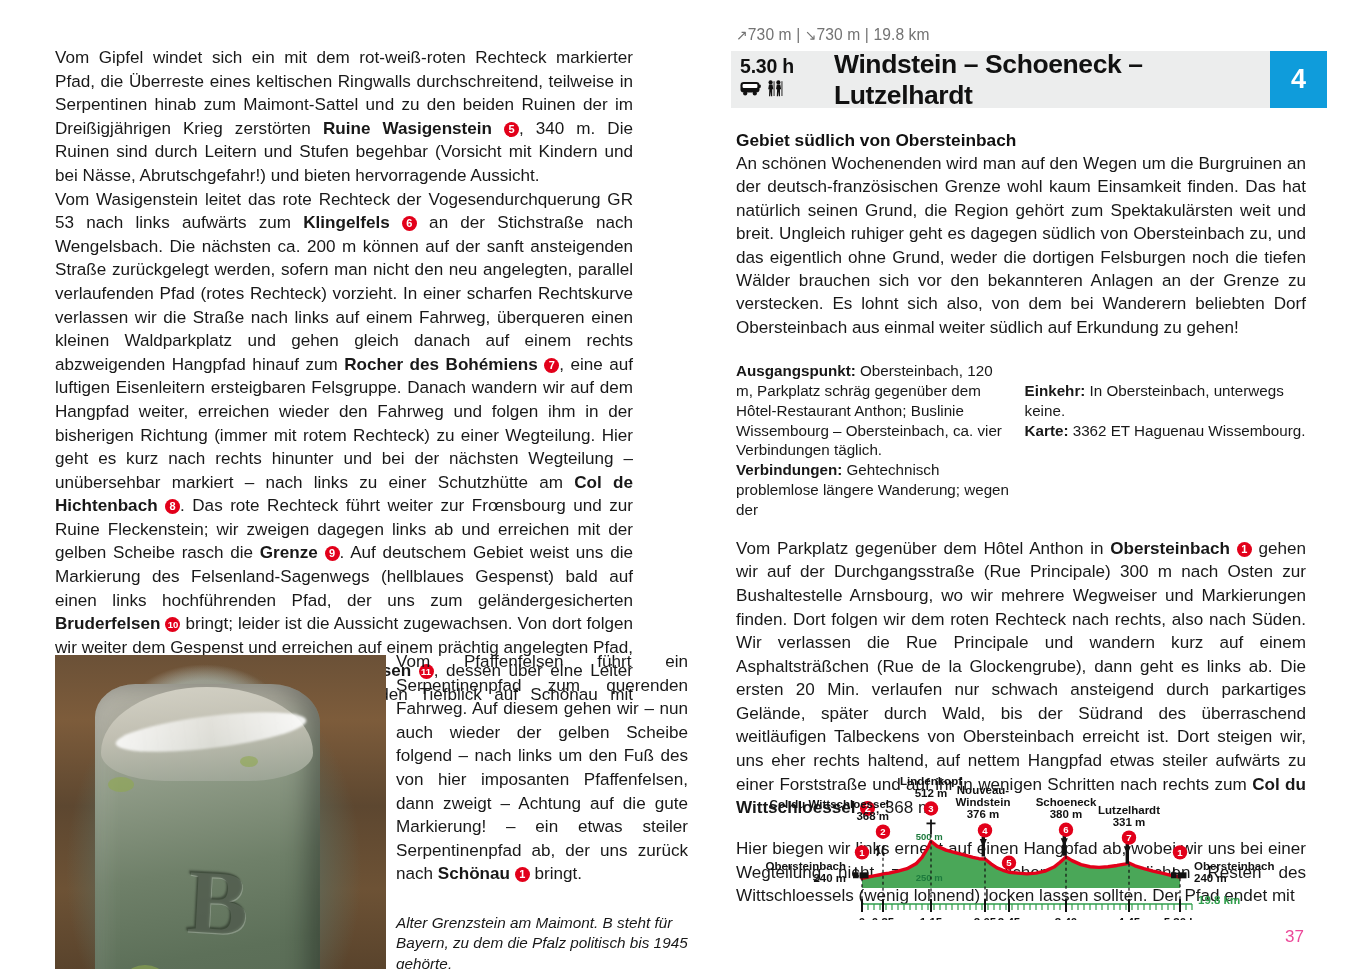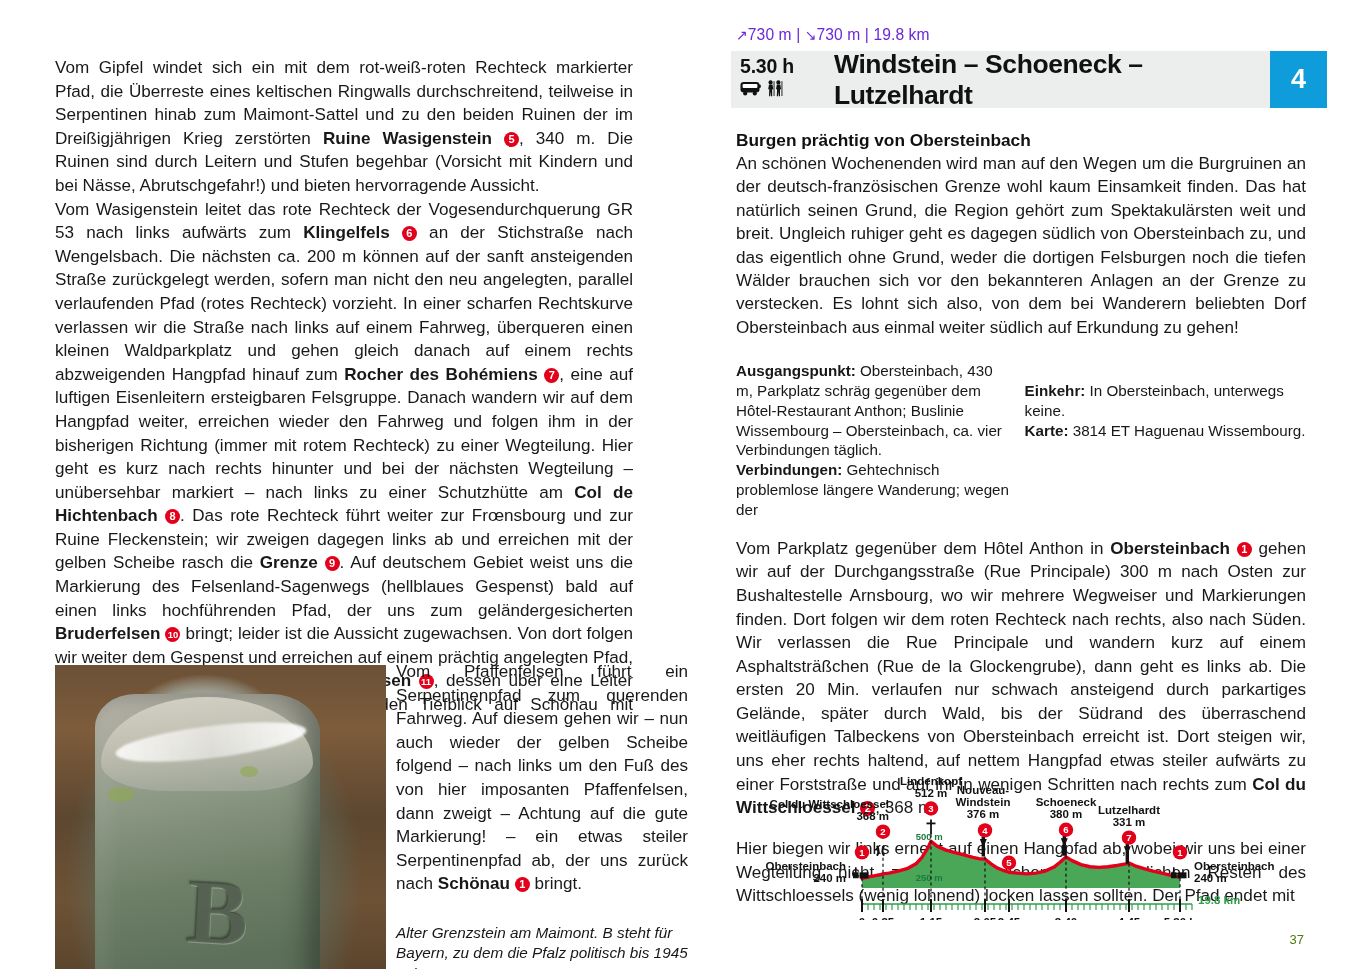--- a/index.html
+++ b/index.html
@@ -8,21 +8,21 @@
     background:#ffffff;
     font-family:"Liberation Sans", sans-serif;
     color:#1a1a1a;
     overflow:hidden;
     position:relative;
   }
   .page{position:absolute;inset:0;}
 
   
   .col-left{
-    position:absolute;left:55px;top:56px;width:578px;height:880px;
+    position:absolute;left:55px;top:46px;width:578px;height:880px;
   }
   .body-text{
     font-size:17.1px;
     line-height:23.6px;
     text-align:justify;
     hyphens:manual;
     color:#181818;
   }
   .body-text p{margin:0;}
   b{font-weight:bold;}
@@ -93,21 +93,21 @@
     line-height:20.5px;
     color:#181818;
     margin-top:27px;
   }
 
   
   .col-right{position:absolute;left:736px;top:26px;width:570px;}
 
   .stats-line{
     font-size:15.6px;
-    color:#6d28d9;
+    color:#737373;
     letter-spacing:.1px;
     margin-bottom:7px;
     white-space:nowrap;
   }
   .arrow-up,.arrow-dn{font-size:14px;display:inline-block;}
 
   .tour-header{
     position:relative;
     display:flex;align-items:stretch;
     height:57px;
@@ -171,21 +171,21 @@
   }
 
   
   .profile{
     position:absolute;left:752px;top:770px;width:560px;height:150px;
   }
   .profile svg{display:block;}
 
   .pagenum{
     position:absolute;right:55px;bottom:22px;
-    font-size:13px;color:#4d7c0f;
+    font-size:17px;color:#ec4899;
   }
 </style>
 </head>
 <body>
 
 <div class="page">
 
   <div class="col-left">
     <div class="body-text">
       <p><span>Vom Gipfel windet sich ein mit dem rot-weiß-roten Rechteck markierter Pfad, die Überreste eines keltischen Ringwalls durchschreitend, teilweise in Serpentinen hinab zum Maimont-Sattel und zu den beiden Ruinen der im Dreißigjährigen Krieg zerstörten </span><b>Ruine Wasigenstein</b>&nbsp;<span class="rnum">5</span><span>, 340 m. Die Ruinen sind durch Leitern und Stufen begehbar (Vorsicht mit Kindern und bei Nässe, Abrutschgefahr!) und bieten hervorragende Aussicht.</span></p>
@@ -242,32 +242,32 @@
               <path d="M12.4 4.6 L14.3 4.6 L15.1 9.2 L14.0 9.3 L14.0 16.3 L12.8 16.3 L12.7 11.6 L12.0 16.3 L10.8 16.3 L11.1 9.3 L10.0 9.2 L10.8 4.6 Z" fill="#111"></path>
               <rect x="15.5" y="1.2" width="0.9" height="14.8" fill="#111"></rect>
             </svg>
           </span>
         </div>
       </div>
       <div class="th-title">Windstein – Schoeneck – Lutzelhardt</div>
       <div class="th-num">4</div>
     </div>
 
-    <div class="sub-title">Burgen prächtig von Obersteinbach</div>
+    <div class="sub-title">Gebiet südlich von Obersteinbach</div>
     <div class="intro">An schönen Wochenenden wird man auf den Wegen um die Burgruinen an der deutsch-französischen Grenze wohl kaum Einsamkeit finden. Das hat natürlich seinen Grund, die Region gehört zum Spektakulärsten weit und breit. Ungleich ruhiger geht es dagegen südlich von Obersteinbach zu, und das eigentlich ohne Grund, weder die dortigen Felsburgen noch die tiefen Wälder brauchen sich vor den bekannteren Anlagen an der Grenze zu verstecken. Es lohnt sich also, von dem bei Wanderern beliebten Dorf Obersteinbach aus einmal weiter südlich auf Erkundung zu gehen!</div>
 
     <div class="infobox">
       <div class="icol a">
-        <span><b>Ausgangspunkt:</b></span><span> Obersteinbach, 430 m, Parkplatz schräg gegenüber dem Hôtel-Restaurant Anthon; Buslinie Wissembourg – Obersteinbach, ca. vier Verbindungen täglich.</span><br>
+        <span><b>Ausgangspunkt:</b></span><span> Obersteinbach, 120 m, Parkplatz schräg gegenüber dem Hôtel-Restaurant Anthon; Buslinie Wissembourg – Obersteinbach, ca. vier Verbindungen täglich.</span><br>
         <span><b>Verbindungen:</b></span><span> Gehtechnisch problemlose längere Wanderung; wegen der</span>
       </div>
       <div class="icol b">
         <br>
         <span><b>Einkehr:</b></span><span> In Obersteinbach, unterwegs keine.</span><br>
-        <span><b>Karte:</b></span><span> 3814 ET Haguenau Wissembourg.</span>
+        <span><b>Karte:</b></span><span> 3362 ET Haguenau Wissembourg.</span>
       </div>
     </div>
 
     <div class="route-text">
       <p><span>Vom Parkplatz gegenüber dem Hôtel Anthon in </span><b>Obersteinbach</b>&nbsp;<span class="rnum">1</span><span> gehen wir auf der Durchgangsstraße (Rue Principale) 300 m nach Osten zur Bushaltestelle Arnsbourg, wo wir mehrere Wegweiser und Markierungen finden. Dort folgen wir dem roten Rechteck nach rechts, also nach Süden. Wir verlassen die Rue Principale und wandern kurz auf einem Asphaltsträßchen (Rue de la Glockengrube), dann geht es links ab. Die ersten 20 Min. verlaufen nur schwach ansteigend durch parkartiges Gelände, später durch Wald, bis der Südrand des überraschend weitläufigen Talbeckens von Obersteinbach erreicht ist. Dort steigen wir, uns eher rechts haltend, auf nettem Hangpfad etwas steiler aufwärts zu einer Forststraße und auf ihr in wenigen Schritten nach rechts zum </span><b>Col du Wittschloessel</b>&nbsp;<span class="rnum">2</span><span>, 368 m.</span></p>
       <p><span>Hier biegen wir links erneut auf einen Hangpfad ab, wobei wir uns bei einer Wegteilung nicht zu den spärlichen, unzugänglichen Resten des Wittschloessels (wenig lohnend) locken lassen sollten. Der Pfad endet mit</span></p>
     </div>
   </div>
 
   <div class="profile">

